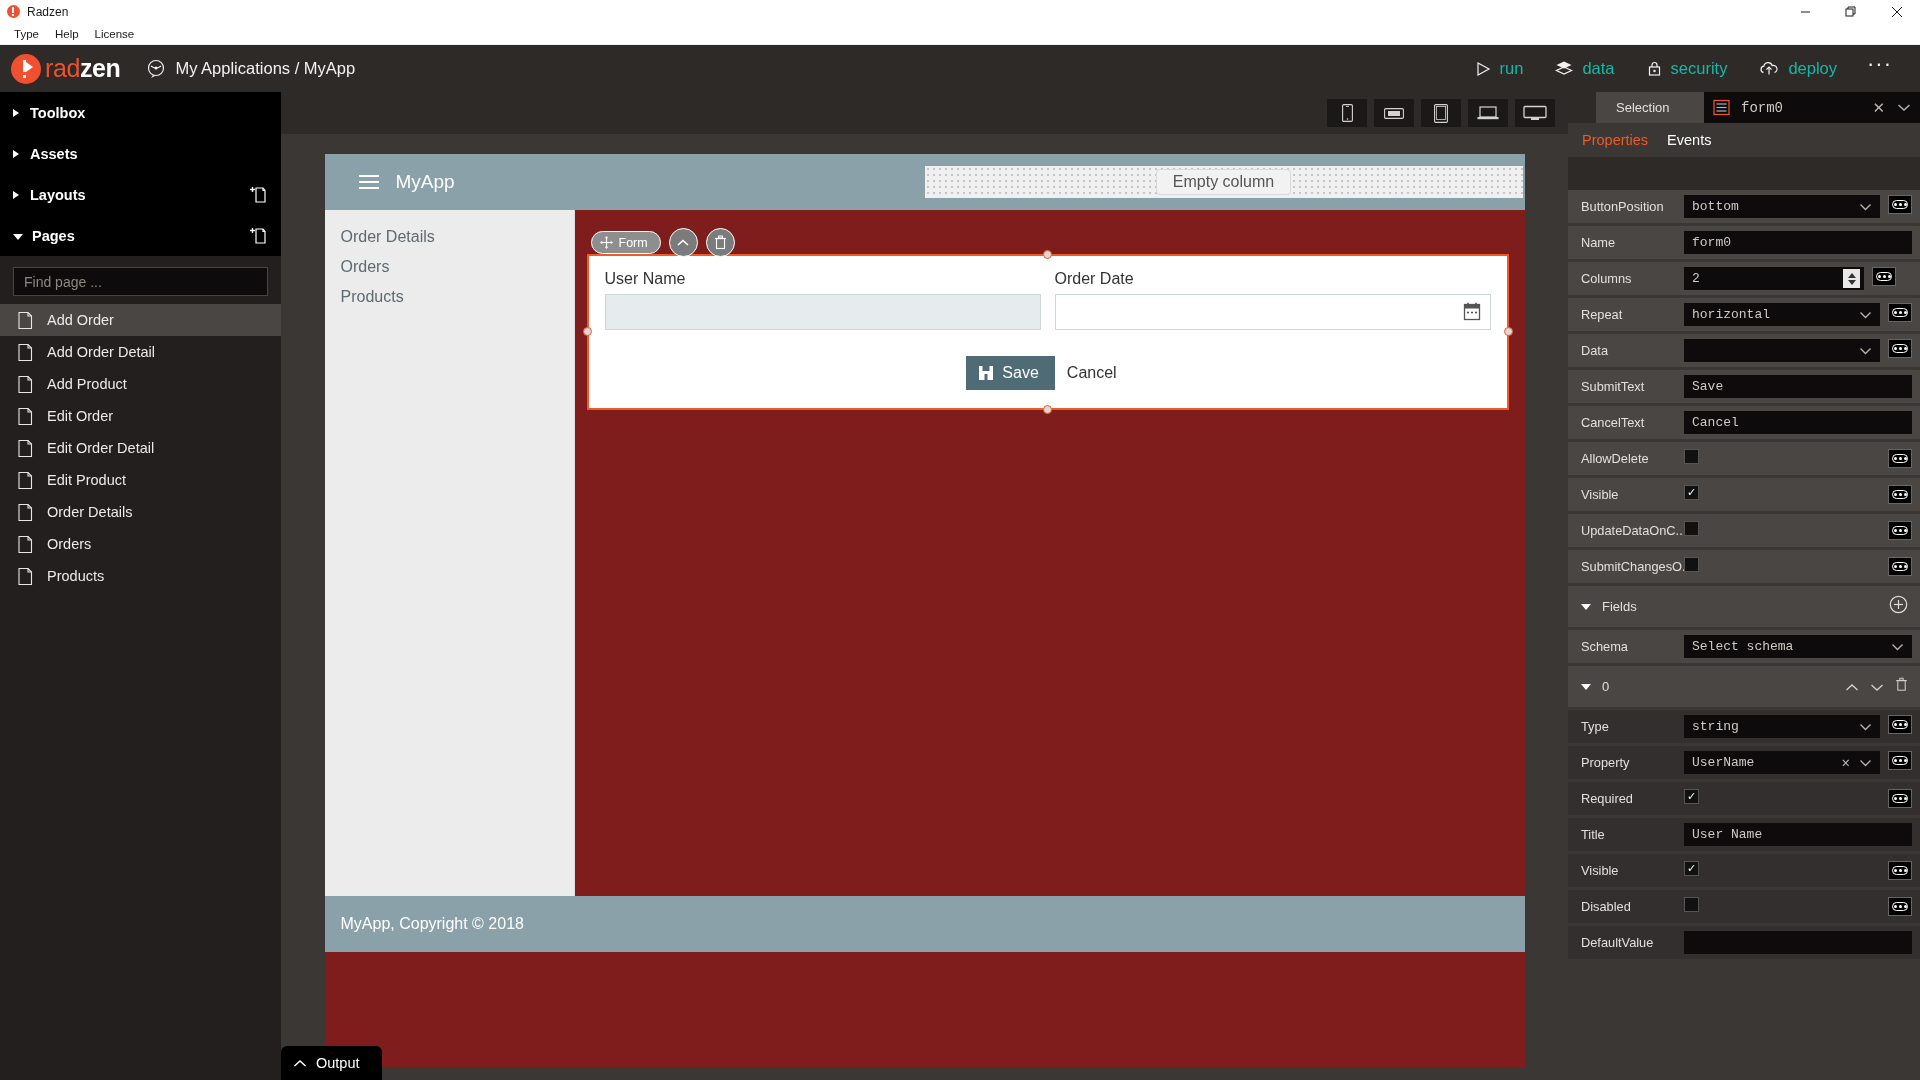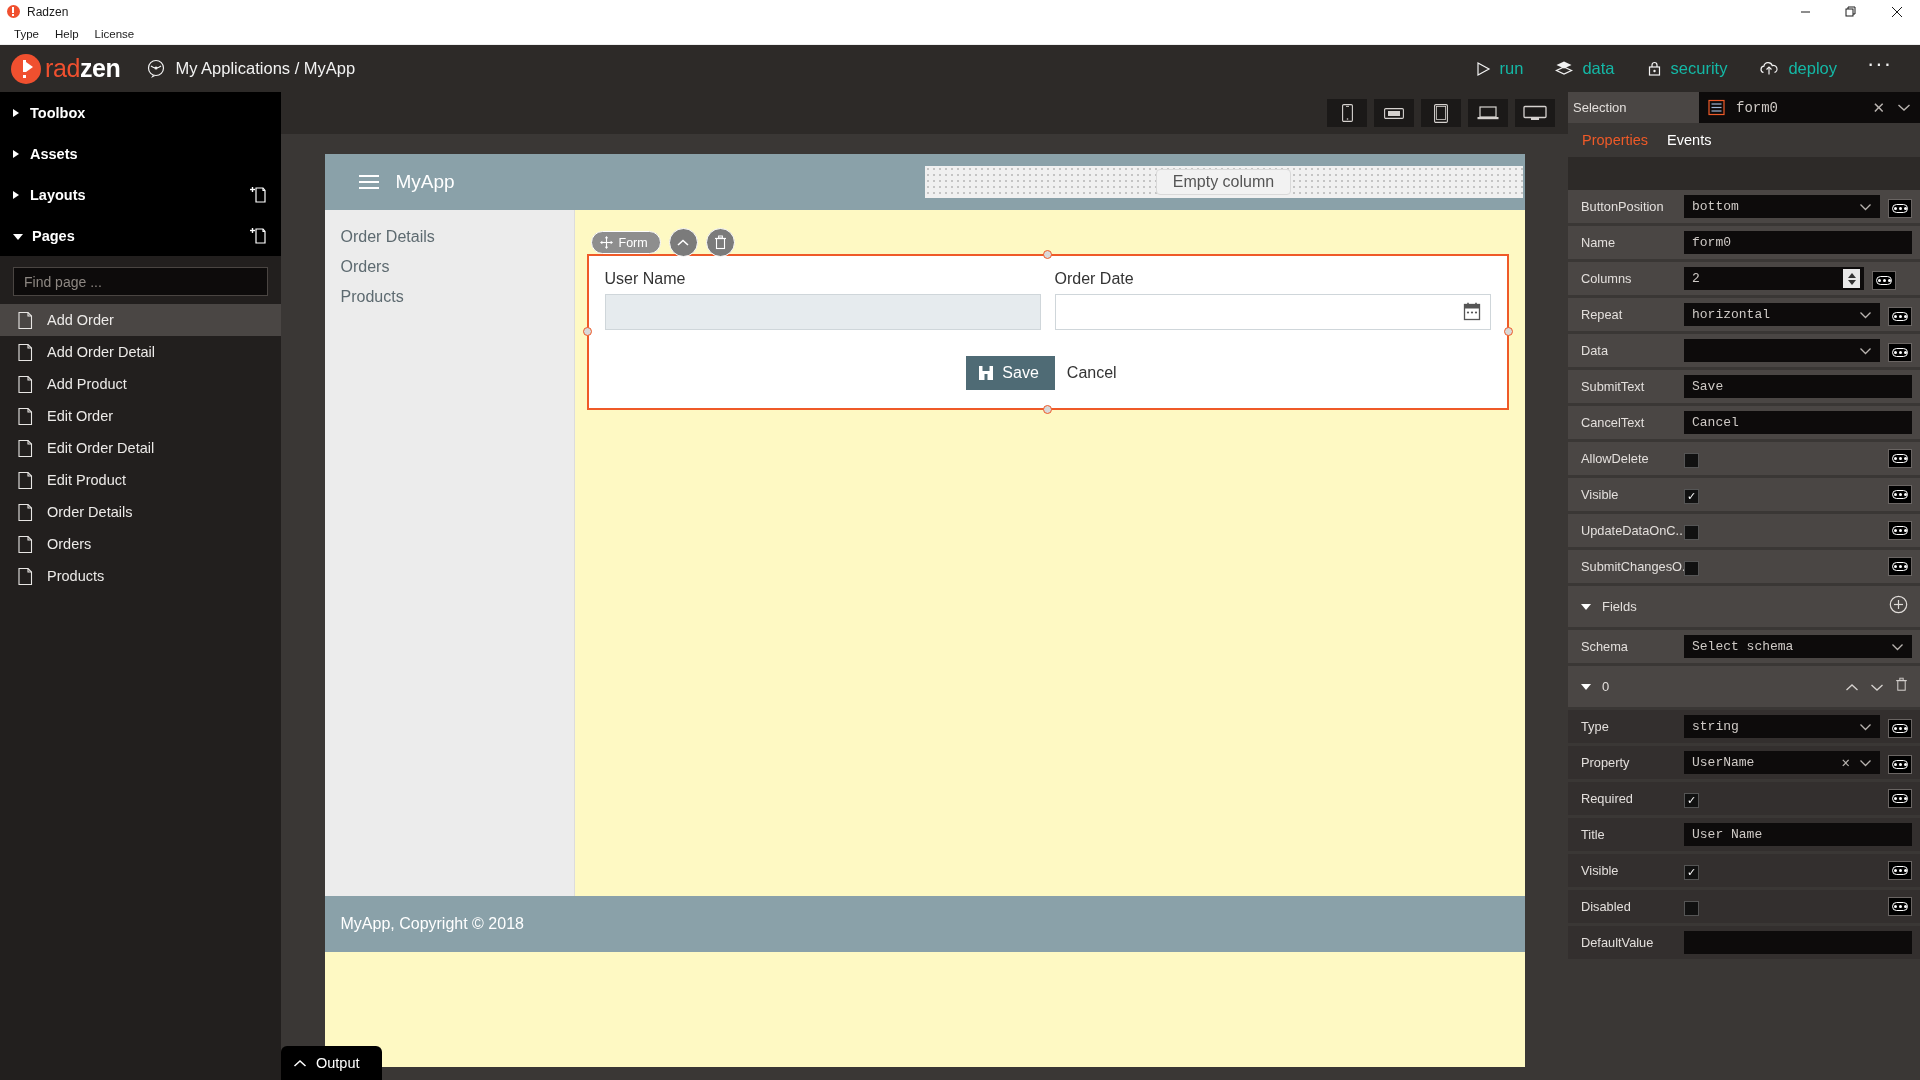--- a/index.html
+++ b/index.html
@@ -122,21 +122,21 @@
   .devbar {
     height: 42px; flex: 0 0 42px; background: #2d2a28; display: flex; align-items: center;
     justify-content: flex-end; padding-right: 13px;
   }
   .dev-btn {
     width: 40px; height: 28px; background: #1b1918; margin-left: 7px;
     display: flex; align-items: center; justify-content: center;
   }
   .canvas-scroll { flex: 1; display: flex; justify-content: center; padding-top: 20px; overflow: hidden; }
   .canvas-page {
-    width: 1200px; background: #fef9c3; height: 913px; position: relative;
+    width: 1200px; background: #7f1d1d; height: 913px; position: relative;
   }
   .app-topbar {
     height: 56px; background: #8aa1a9; display: flex; align-items: center; padding-left: 34px;
     position: relative;
   }
   .hamburger { width: 20px; height: 14px; display:flex; flex-direction:column; justify-content:space-between; }
   .hamburger span { display:block; height:2px; background:#ffffff; }
   .app-title { color:#ffffff; font-size: 19px; margin-left: 17px; }
   .empty-col {
     position:absolute; left: 600px; top: 12px; right: 2px; height: 32px;
@@ -216,42 +216,42 @@
   }
   .output-tab .oc { margin-right: 9px; display:flex; }
 
   
   .props {
     width: 352px; flex: 0 0 352px; background: #2d2a28; display:flex; flex-direction:column;
     overflow:hidden;
   }
   .sel-row { height: 31px; display:flex; align-items:stretch; background:#2d2a28; }
   .sel-label {
-    width: 131px; display:flex; align-items:center; padding-left: 5px;
-    color:#e3dfdc; font-size: 13px; background:#4a4644;
+    width: 108px; display:flex; align-items:center; padding-left: 20px;
+    color:#e3dfdc; font-size: 13px; background:#4a4644;margin-left:28px;
   }
   .sel-chip {
     flex:1; background:#0d0b0b; display:flex; align-items:center; padding: 0 9px;
   }
   .sel-chip .sc-ico { margin-right: 11px; display:flex; }
   .sel-chip .sc-name {
     flex:1; color:#cfcac6; font-size: 14px; font-family:"Liberation Mono", monospace;
   }
   .sel-chip .sc-x { color:#b9b4b0; font-size: 15px; margin-right: 12px; }
   .sel-chip .sc-v { display:flex; }
   .tabs { height: 34px; display:flex; align-items:center; padding-left: 14px; background:#3a3735; }
   .tab { font-size: 14.5px; color:#ffffff; margin-right: 19px; }
   .tab.active { color:#ef5a28; }
   .prop-scroll { flex:1; overflow:hidden; background:#3a3735;margin-top:33px; }
   .prow {
     display:flex; align-items:center; height: 33px; background:#4a4644; margin-bottom: 3px;
     padding-left: 13px; padding-right: 8px;
   }
   .prow .pname { width: 103px; flex:0 0 103px; color:#e3dfdc; font-size: 12.8px; }
-  .pctl { flex:1; display:flex; align-items:flex-end; }
+  .pctl { flex:1; display:flex; align-items:flex-start; }
   .pinput {
     flex:1; height: 23px; background:#0d0b0b; border:none; color:#cfcac6;
     font-size: 13px; font-family:"Liberation Mono", monospace; padding: 0 8px;
   }
   .pselect {
     flex:1; height: 23px; background:#0d0b0b; display:flex; align-items:center;
     color:#cfcac6; font-size: 13px; font-family:"Liberation Mono", monospace; padding: 0 8px;
   }
   .pselect .psv { flex:1; }
   .pselect .chev-d { display:flex; }

